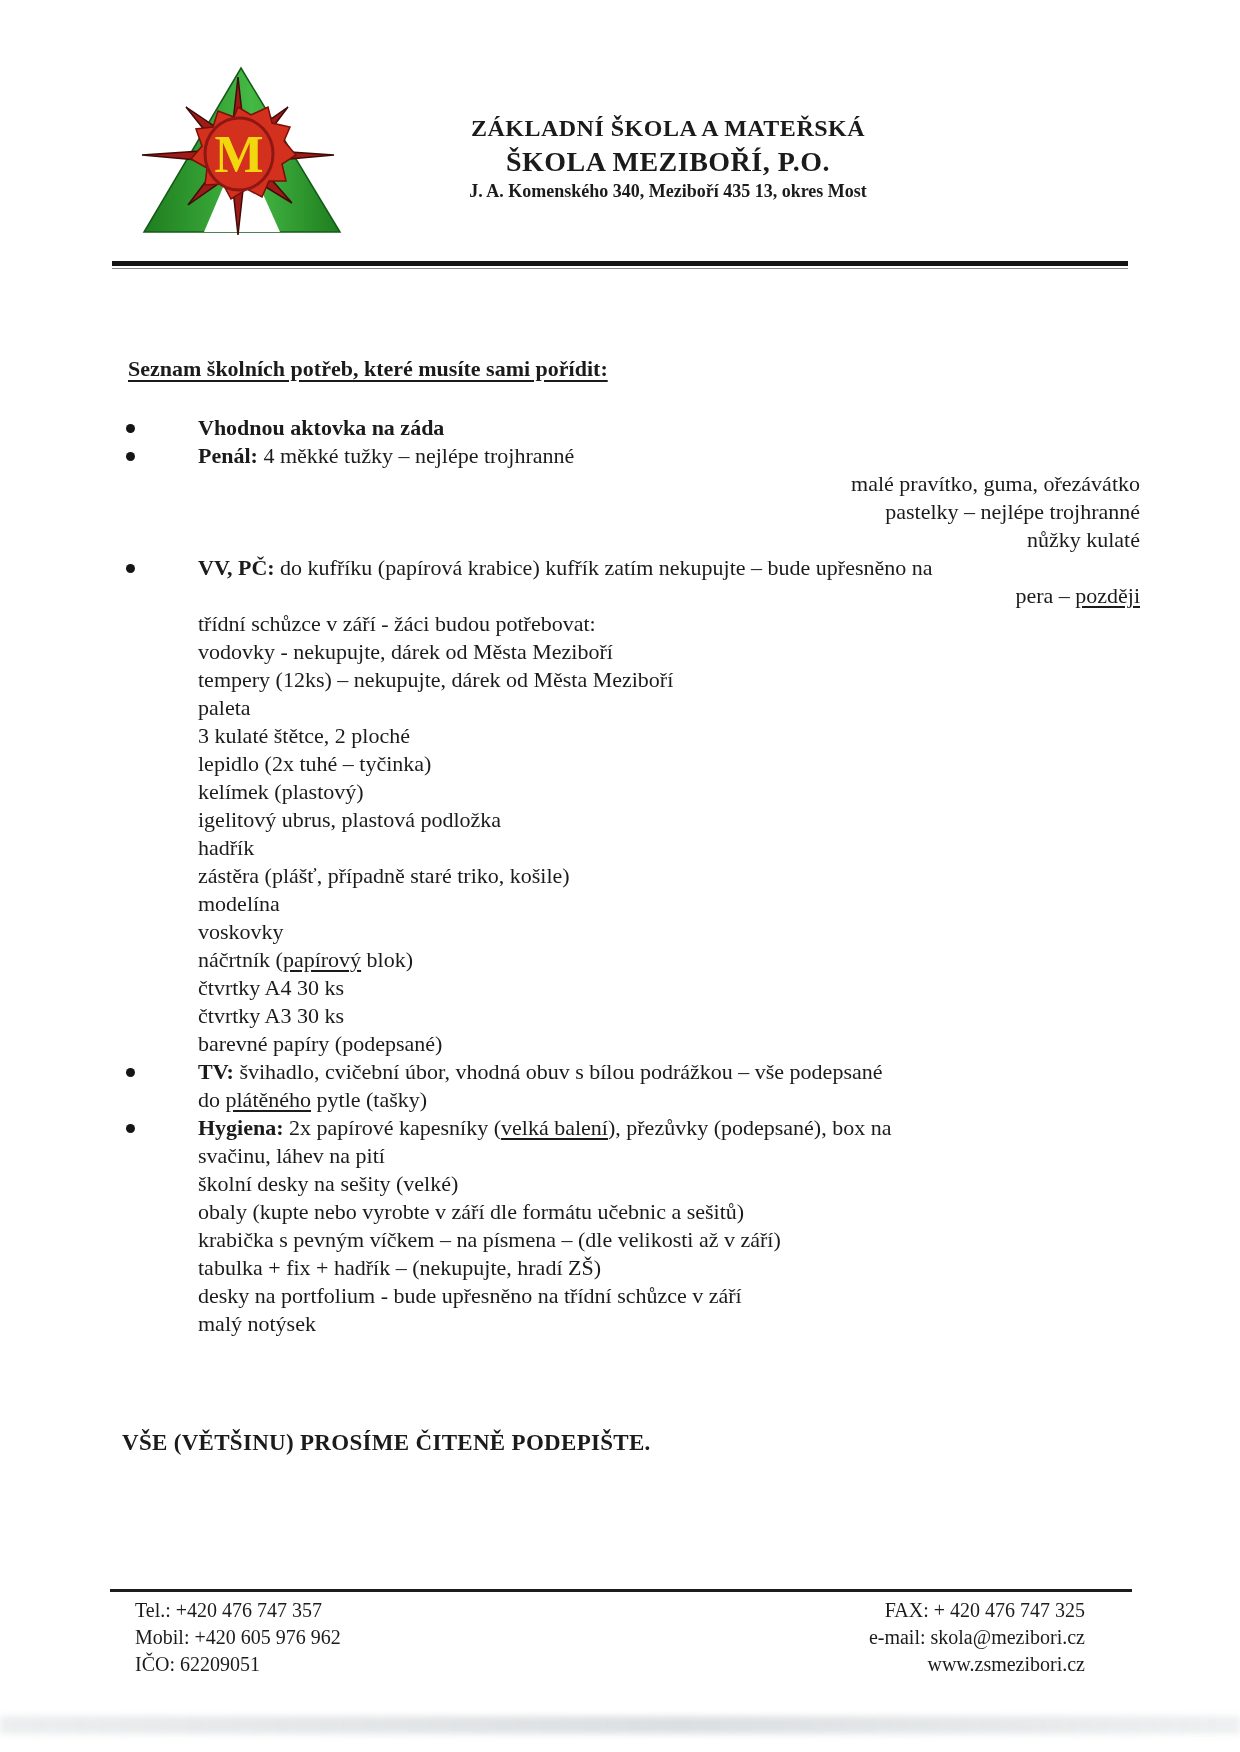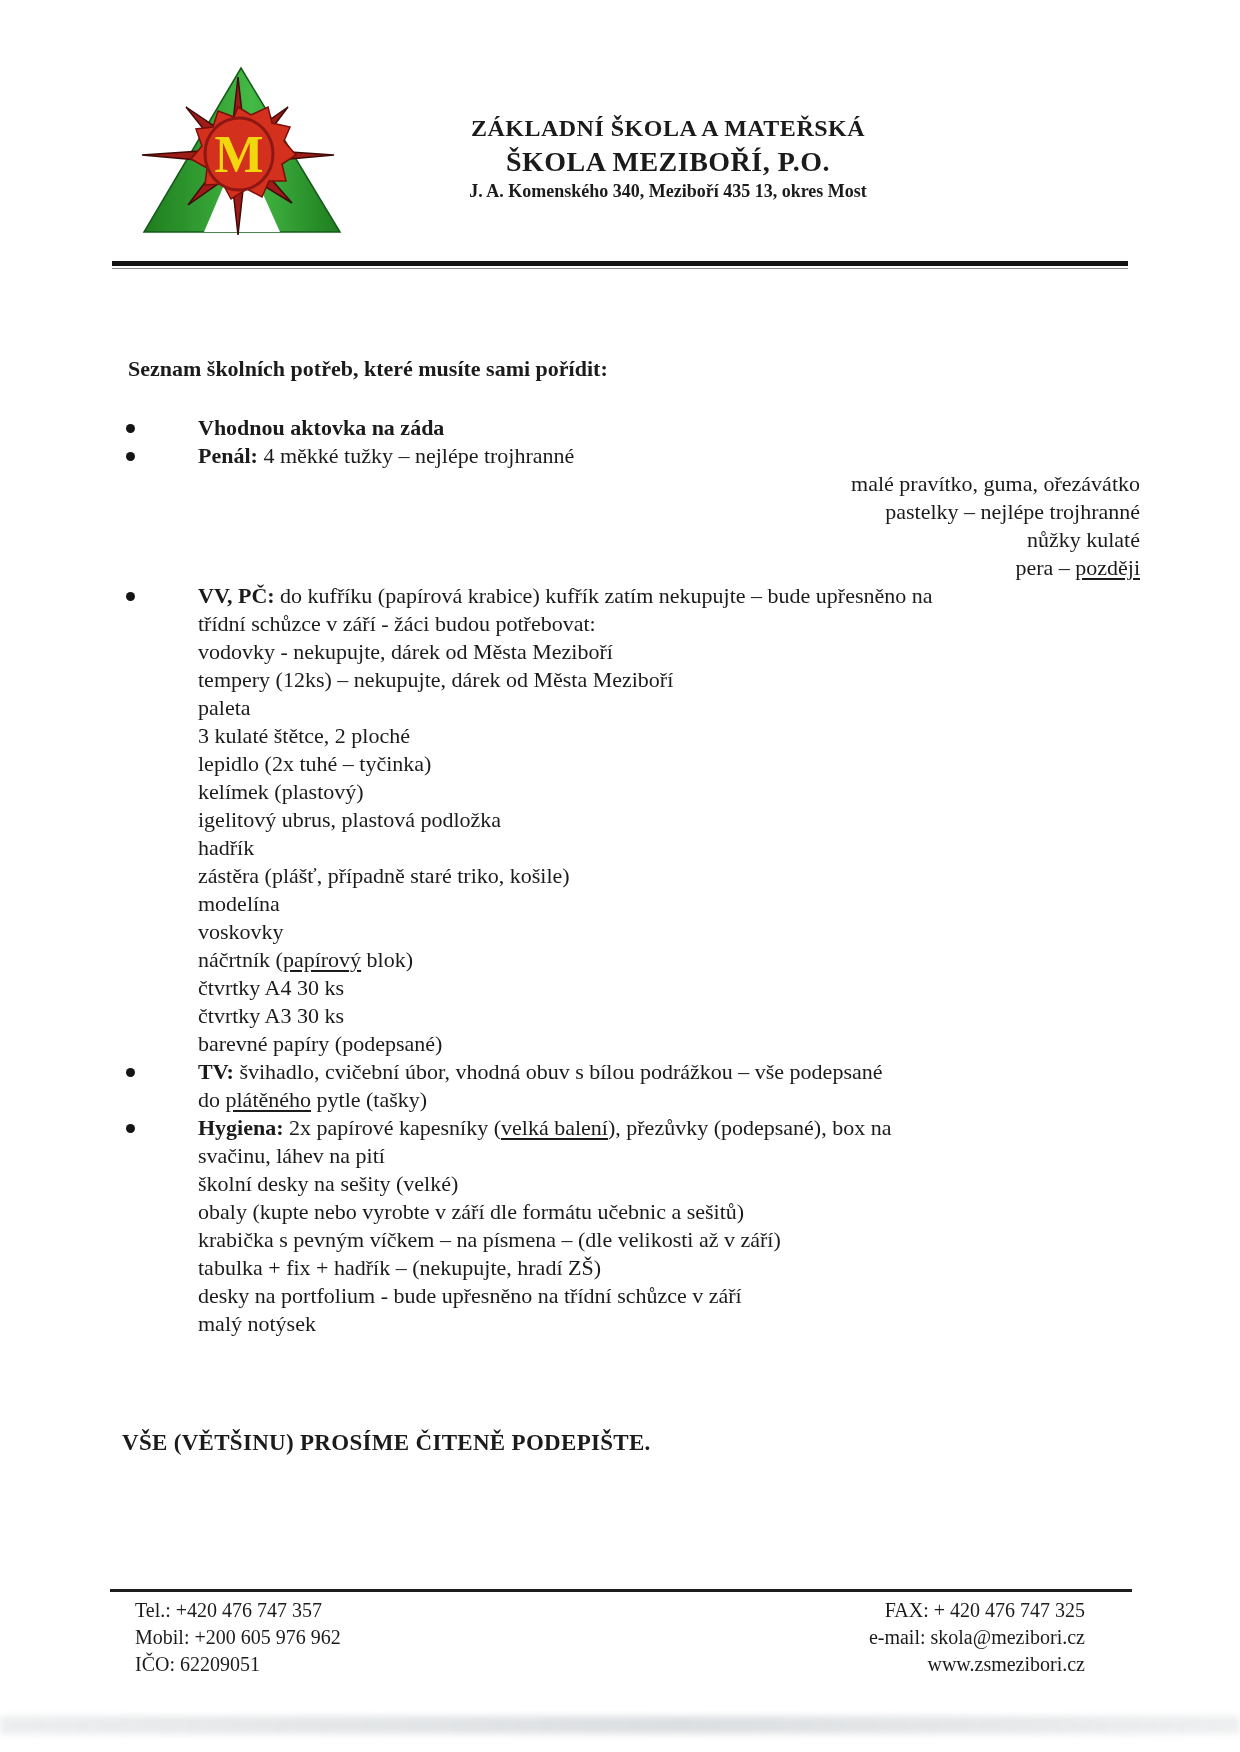--- a/index.html
+++ b/index.html
@@ -17,21 +17,21 @@
   .head-line2{font-size:28px;font-weight:bold;letter-spacing:.5px;line-height:33px;}
   .head-addr{font-size:18px;font-weight:bold;margin-top:3px;}
 
   .head-rule{left:112px;top:261px;width:1016px;}
   .head-rule .bar{height:5px;background:#141414;}
   .head-rule .thin{height:1px;background:#8a8a8a;margin-top:2px;}
 
   
   .list-title{
     left:128px;top:356px;font-size:22px;font-weight:bold;
-    text-decoration-thickness:2px;text-underline-offset:4px;
+    text-decoration:underline;text-decoration-thickness:2px;text-underline-offset:4px;
   }
 
   
   .supplies{left:120px;top:414px;width:1020px;font-size:22px;line-height:28px;}
   .row{position:relative;min-height:28px;}
   .row .bullet{
     position:absolute;left:6px;top:10px;width:9px;height:9px;border-radius:50%;
     background:#151515;
   }
   .row .txt{display:block;}
@@ -106,26 +106,26 @@
     </div>
     <div class="row ind2">
       <span class="txt"><span>malé pravítko, guma, ořezávátko</span></span>
     </div>
     <div class="row ind2">
       <span class="txt"><span>pastelky – nejlépe trojhranné</span></span>
     </div>
     <div class="row ind2">
       <span class="txt"><span>nůžky kulaté</span></span>
     </div>
+    <div class="row ind1">
+      <span class="bullet"></span>
+      <span class="txt"><span class="b">VV, PČ:</span><span> do kufříku (papírová krabice) kufřík zatím nekupujte – bude upřesněno na</span></span>
+    </div>
     <div class="row ind2">
       <span class="txt"><span>pera – </span><span class="u">později</span></span>
-    </div>
-    <div class="row ind1">
-      <span class="bullet"></span>
-      <span class="txt"><span class="b">VV, PČ:</span><span> do kufříku (papírová krabice) kufřík zatím nekupujte – bude upřesněno na</span></span>
     </div>
     <div class="row ind1">
       <span class="txt"><span>třídní schůzce v září -  žáci budou potřebovat:</span></span>
     </div>
     <div class="row ind1">
       <span class="txt"><span>vodovky  - nekupujte, dárek od Města Meziboří</span></span>
     </div>
     <div class="row ind1">
       <span class="txt"><span>tempery (12ks) – nekupujte, dárek od Města Meziboří</span></span>
     </div>
@@ -200,21 +200,21 @@
     <div class="row ind1">
       <span class="txt"><span>malý notýsek</span></span>
     </div>
   </div>
 
 <div class="abs closing">VŠE (VĚTŠINU) PROSÍME ČITENĚ PODEPIŠTE.</div>
 
 <div class="abs foot-rule"></div>
 <div class="abs foot-left">
   <div>Tel.: +420 476 747 357</div>
-  <div>Mobil: +200 605 976 962</div>
+  <div>Mobil: +420 605 976 962</div>
   <div>IČO: 62209051</div>
 </div>
 <div class="abs foot-right">
   <div>FAX: + 420 476 747 325</div>
   <div>e-mail: skola@mezibori.cz</div>
   <div>www.zsmezibori.cz</div>
 </div>
 
 <div class="abs scan-smudge"></div>
 

